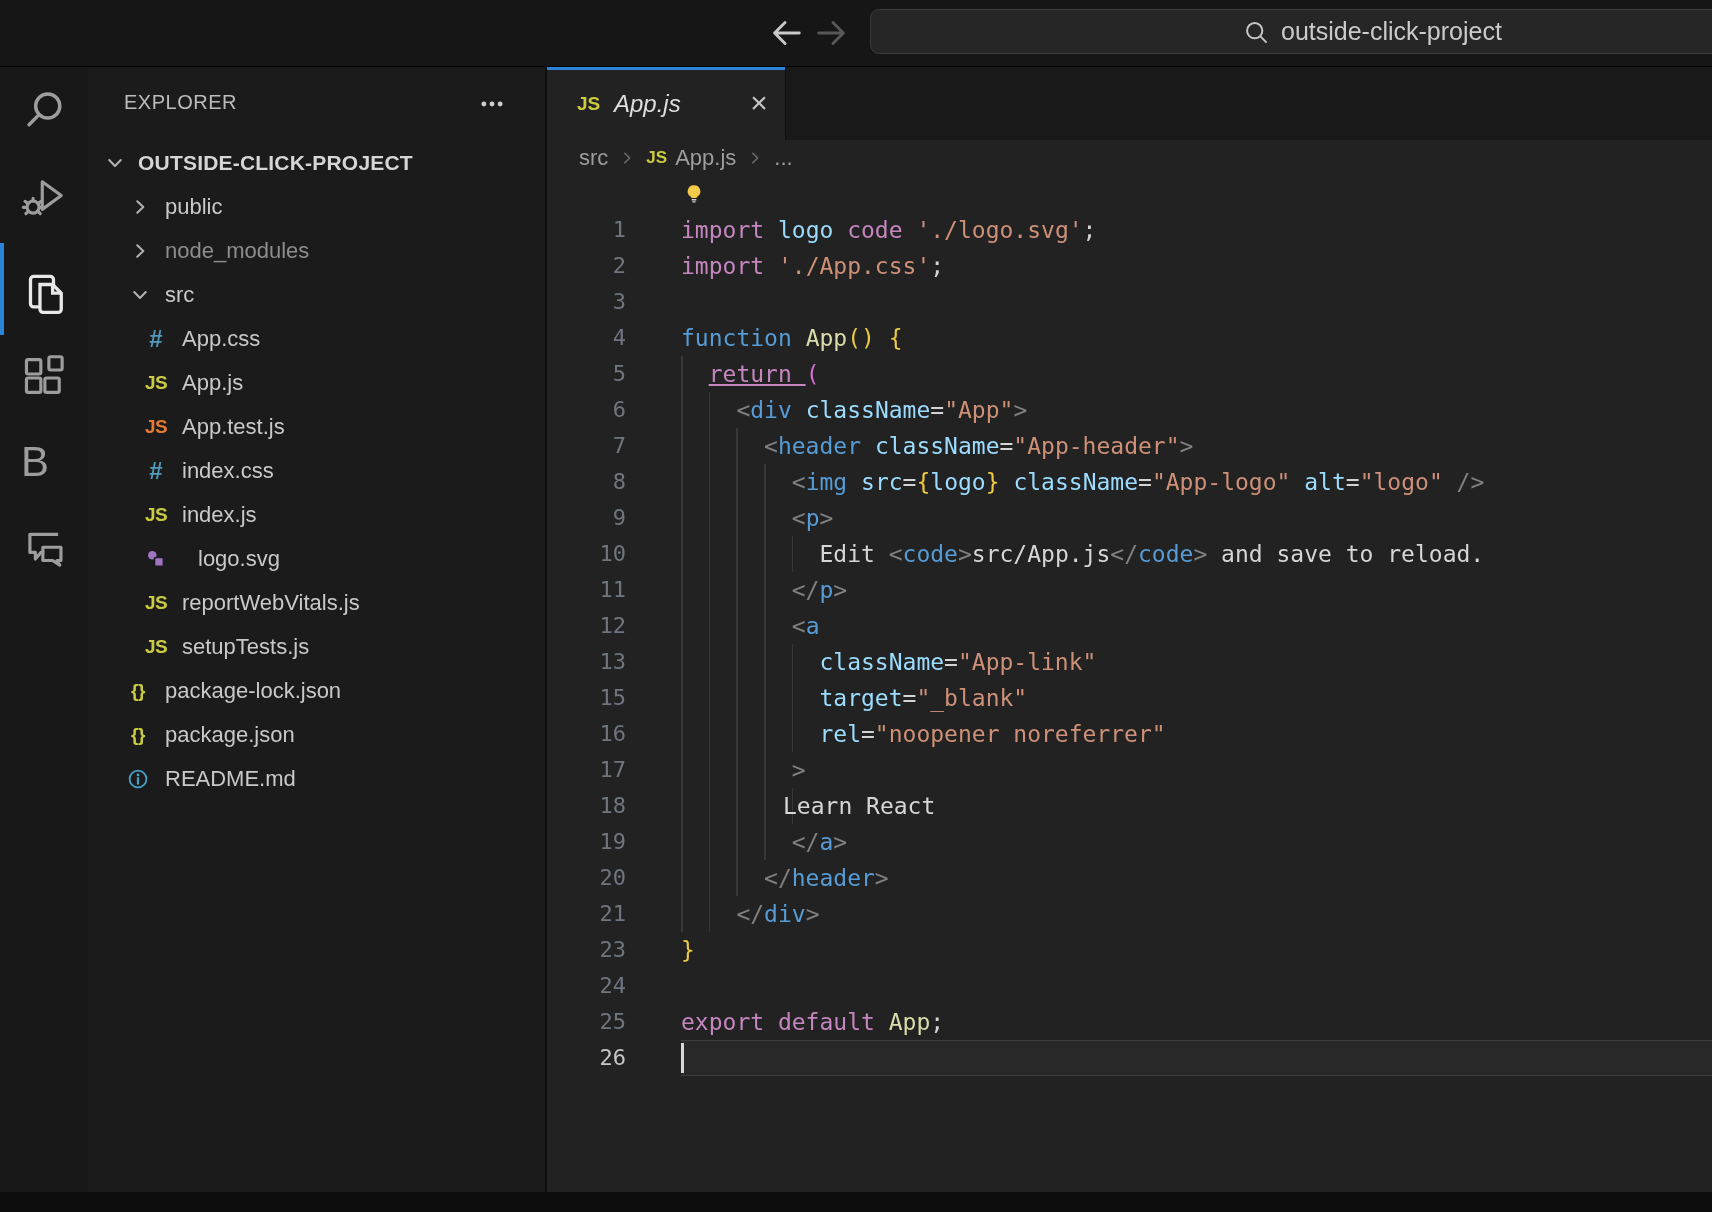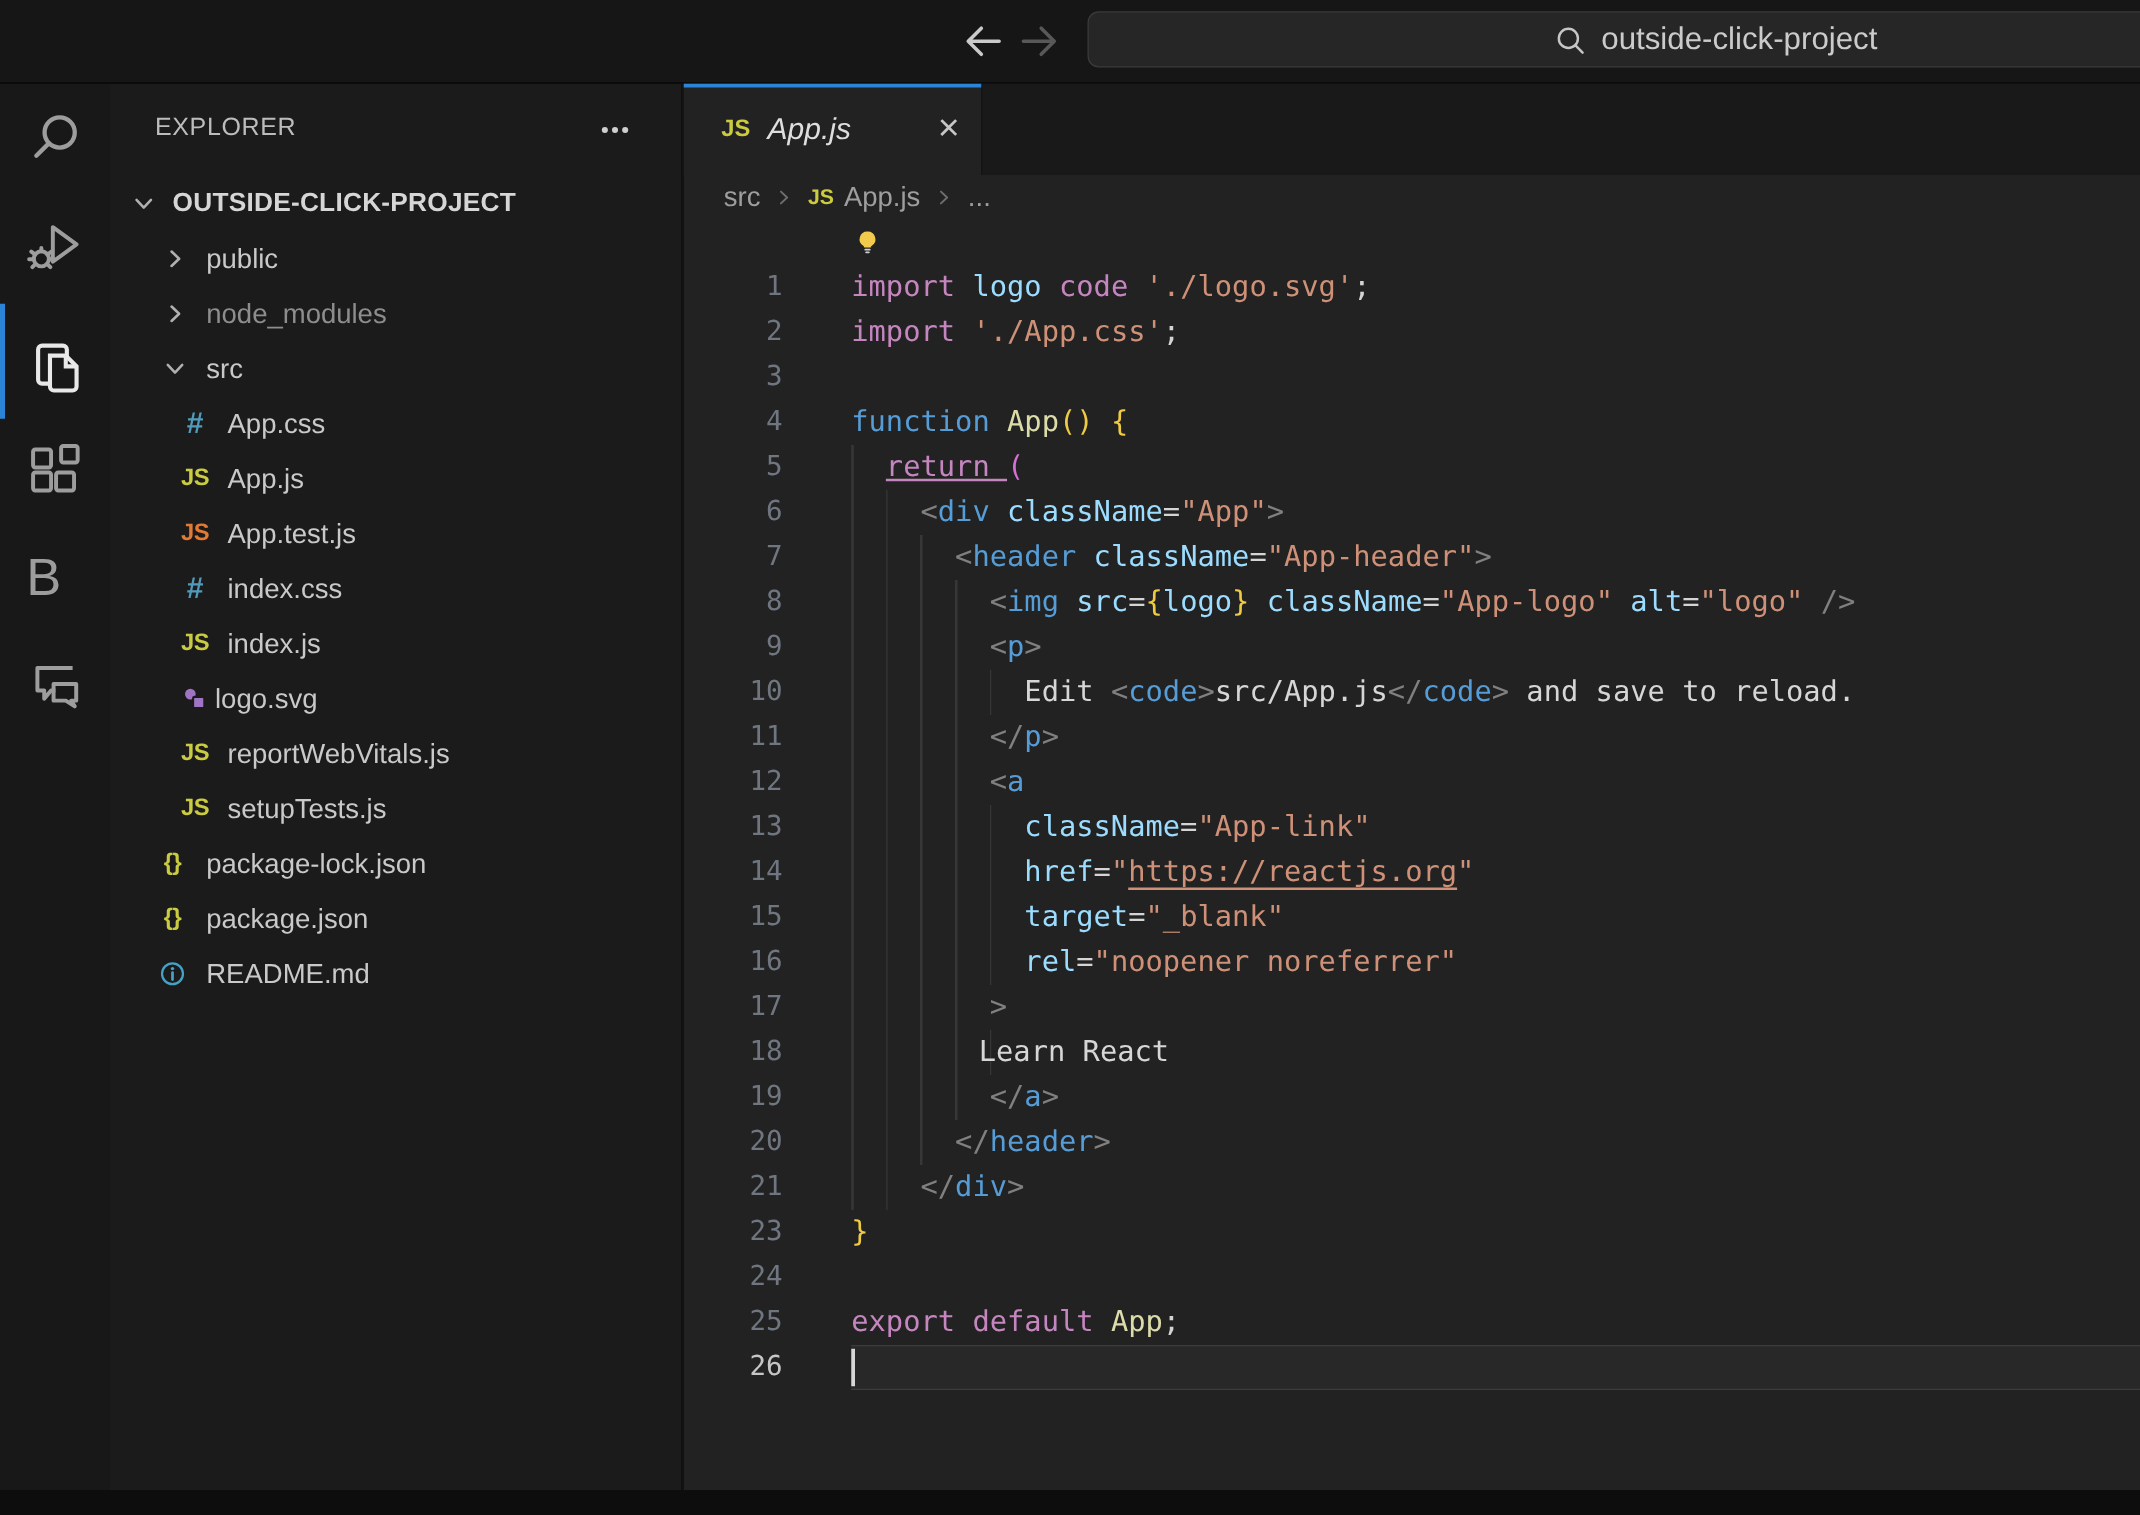--- a/index.html
+++ b/index.html
@@ -214,21 +214,21 @@
         </span>
         <span class="tree-label" style="left: 94px;">index.js</span>
       </div>
       <div class="tree-row">
         <span class="tw" style="left: 56px;">
           <svg viewBox="0 0 16 16">
             <circle cx="5.3" cy="5.3" r="3.1" fill="#A074C4"></circle>
             <rect x="6.9" y="6.9" width="6.5" height="6.5" rx="0.9" fill="#A074C4" stroke="#1b1b1b" stroke-width="1.2"></rect>
           </svg>
         </span>
-        <span class="tree-label" style="left: 84px;">logo.svg</span>
+        <span class="tree-label" style="left: 110px;">logo.svg</span>
       </div>
       <div class="tree-row">
         <span class="tw" style="left: 56px;">
           <span class="fi fi-js" style="color:#CBCB41">JS</span>
         </span>
         <span class="tree-label" style="left: 94px;">reportWebVitals.js</span>
       </div>
       <div class="tree-row">
         <span class="tw" style="left: 56px;">
           <span class="fi fi-js" style="color:#CBCB41">JS</span>
@@ -379,29 +379,20 @@
       <div class="code-row">
         <span class="gutter">13</span>
         <div class="guide" style="left: 134px;"></div>
         <div class="guide" style="left: 161.692px;"></div>
         <div class="guide" style="left: 189.384px;"></div>
         <div class="guide" style="left: 217.076px;"></div>
         <div class="guide" style="left: 244.768px;"></div>
         <div class="code-text" style="padding-left: 138.46px;"><span style="color: rgb(156, 220, 254);">className</span><span style="color: rgb(212, 212, 212);">=</span><span style="color: rgb(206, 145, 120);">"App-link"</span></div>
       </div>
       <div class="code-row">
-        <span class="gutter">14</span>
-        <div class="guide" style="left: 134px;"></div>
-        <div class="guide" style="left: 161.692px;"></div>
-        <div class="guide" style="left: 189.384px;"></div>
-        <div class="guide" style="left: 217.076px;"></div>
-        <div class="guide" style="left: 244.768px;"></div>
-        <div class="code-text" style="padding-left: 138.46px;"><span style="color: rgb(156, 220, 254);">href</span><span style="color: rgb(212, 212, 212);">=</span><span style="color: rgb(206, 145, 120);">"</span><span class="tk-url" style="color: rgb(206, 145, 120);">https://reactjs.org</span><span style="color: rgb(206, 145, 120);">"</span></div>
-      </div>
-      <div class="code-row">
         <span class="gutter">15</span>
         <div class="guide" style="left: 134px;"></div>
         <div class="guide" style="left: 161.692px;"></div>
         <div class="guide" style="left: 189.384px;"></div>
         <div class="guide" style="left: 217.076px;"></div>
         <div class="guide" style="left: 244.768px;"></div>
         <div class="code-text" style="padding-left: 138.46px;"><span style="color: rgb(156, 220, 254);">target</span><span style="color: rgb(212, 212, 212);">=</span><span style="color: rgb(206, 145, 120);">"_blank"</span></div>
       </div>
       <div class="code-row">
         <span class="gutter">16</span>

